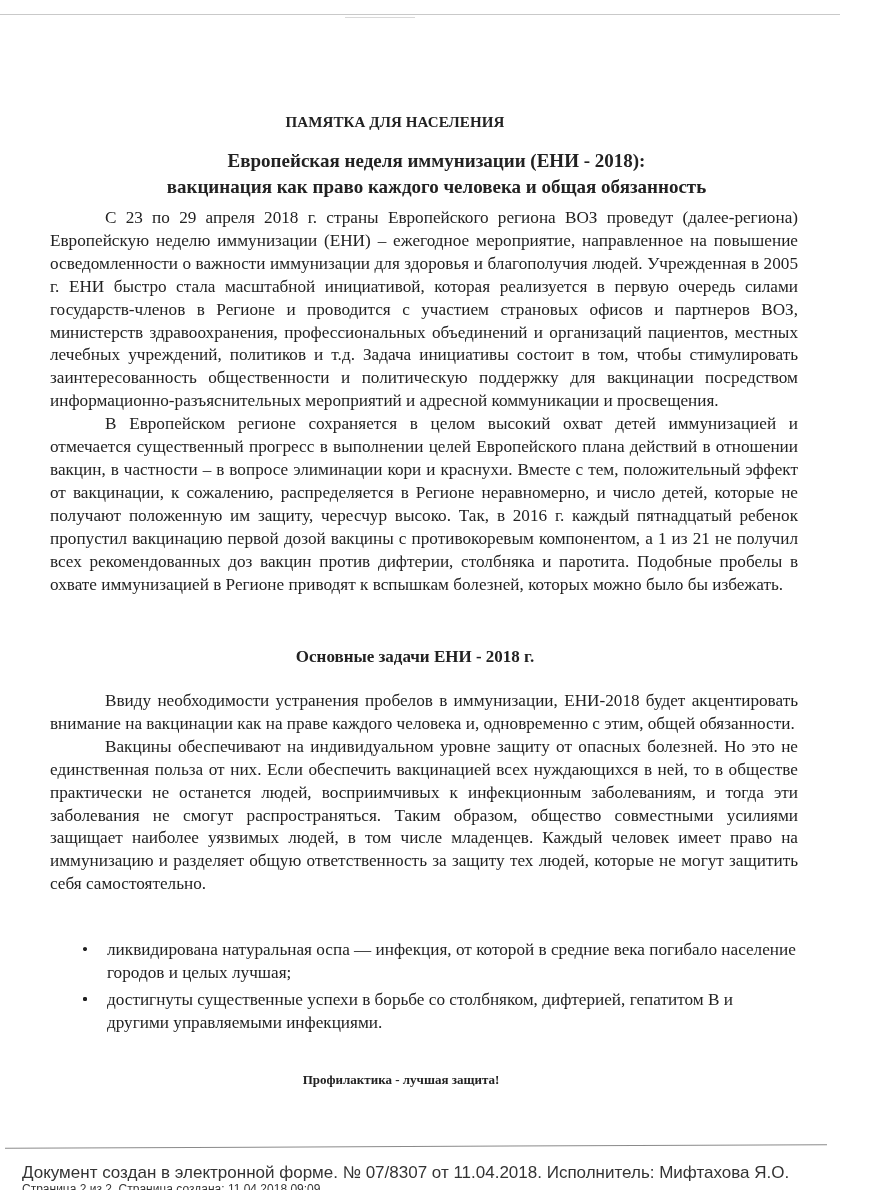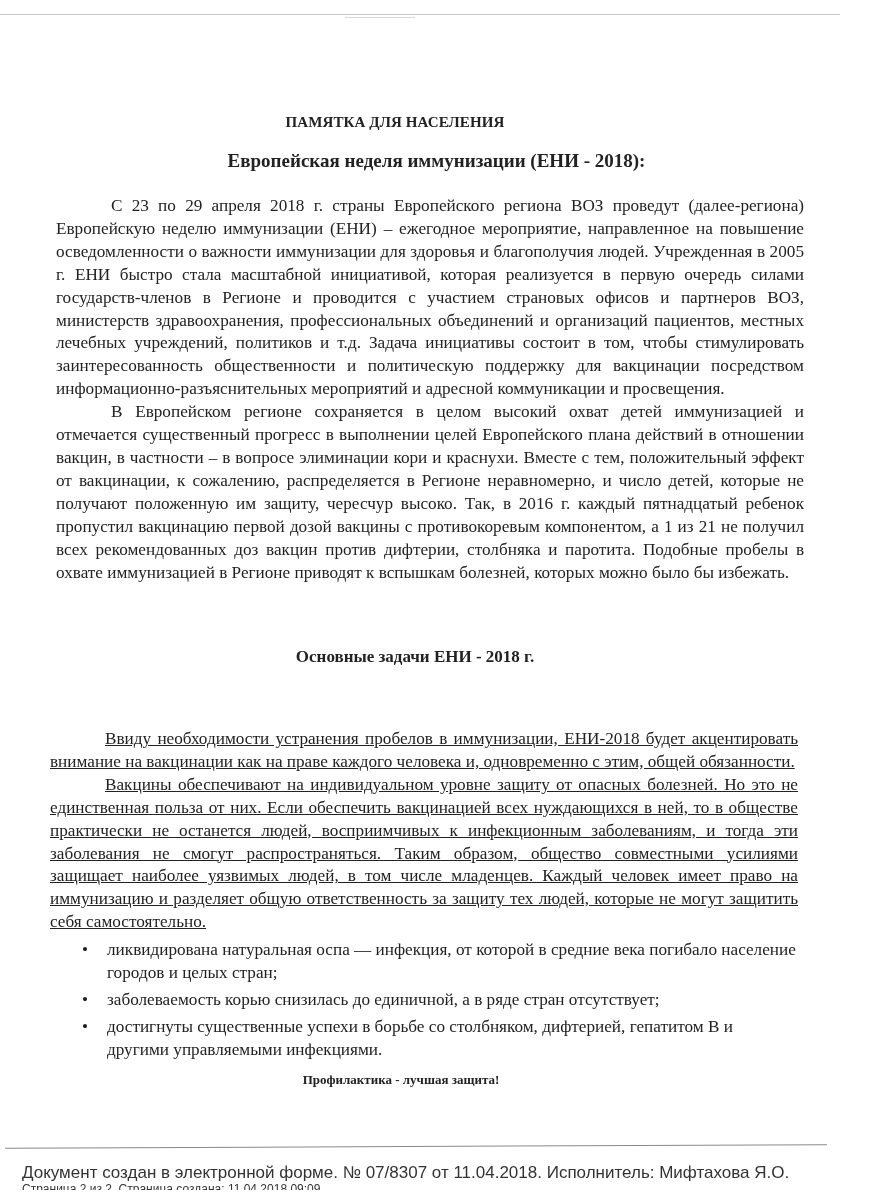--- a/index.html
+++ b/index.html
@@ -3,63 +3,63 @@
   <meta charset="utf-8">
   <style>
     html, body { margin: 0; padding: 0; background: #ffffff; }
     body { width: 873px; height: 1200px; position: relative; overflow: hidden; font-family: "Liberation Serif", serif; color: #222; }
     .topline { position: absolute; left: 0; top: 14px; width: 840px; height: 1px; background: #c9c9c9; }
     .topmark { position: absolute; left: 345px; top: 17px; width: 70px; height: 1px; background: #d8d8d8; }
     .memo-title { position: absolute; top: 114px; left: 0; width: 790px; text-align: center; font-weight: bold; font-size: 15px; letter-spacing: 0.1px; }
     .main-title { position: absolute; top: 148px; left: 0; width: 873px; text-align: center; font-weight: bold; font-size: 19px; line-height: 26px; }
     .body { position: absolute; left: 50px; width: 748px; font-size: 17.2px; line-height: 22.9px; text-align: justify; }
     .body p { margin: 0; text-indent: 55px; }
-    #p1 { top: 195px; margin-left: 6px; }
+    #p1 { top: 207px; }
     .section-title { position: absolute; top: 647px; left: 0; width: 830px; text-align: center; font-weight: bold; font-size: 17px; }
-    #p3 { top: 728px; text-decoration: underline; }
+    #p3 { top: 690px; }
     .bullets { position: absolute; top: 939px; left: 82px; width: 716px; margin: 0; padding: 0; list-style: none; font-size: 17.2px; line-height: 22.9px; }
     .bullets li { position: relative; padding-left: 25px; margin-bottom: 4px; }
     .bullets li .bullet { position: absolute; left: 0; top: 0; }
     .slogan { position: absolute; top: 1072px; left: 0; width: 802px; text-align: center; font-weight: bold; font-size: 13px; }
     .footline { position: absolute; left: 5px; top: 1146px; width: 822px; height: 1px; background: #8a8a8a; transform: rotate(-0.25deg); }
     .footer { position: absolute; left: 22px; top: 1163px; font-family: "Liberation Sans", sans-serif; font-size: 17px; color: #333; }
     .footer2 { position: absolute; left: 22px; top: 1184px; height: 6px; overflow: hidden; font-family: "Liberation Sans", sans-serif; font-size: 12px; color: #333; line-height: 11px; }
   </style>
 </head>
 <body>
 
 <div class="topline"></div>
 <div class="topmark"></div>
 
 <div class="memo-title">ПАМЯТКА ДЛЯ НАСЕЛЕНИЯ</div>
 
 <div class="main-title">
   <div>Европейская неделя иммунизации  (ЕНИ - 2018):</div>
+  <div>вакцинация как право каждого человека и общая обязанность</div>
 </div>
 
 <div class="body" id="p1">
   <p>С 23 по 29 апреля 2018 г. страны Европейского региона ВОЗ проведут (далее-региона) Европейскую неделю иммунизации (ЕНИ) – ежегодное мероприятие, направленное на повышение осведомленности о важности иммунизации для здоровья и благополучия людей. Учрежденная в 2005 г. ЕНИ быстро стала масштабной инициативой, которая реализуется в первую очередь силами государств-членов в Регионе и проводится с участием страновых офисов и партнеров ВОЗ, министерств здравоохранения, профессиональных объединений и организаций пациентов, местных лечебных учреждений, политиков и т.д. Задача инициативы состоит в том, чтобы стимулировать заинтересованность общественности и политическую поддержку для вакцинации посредством информационно-разъяснительных мероприятий и адресной коммуникации и просвещения.</p>
   <p>В Европейском регионе сохраняется в целом высокий охват детей иммунизацией и отмечается существенный прогресс в выполнении целей Европейского плана действий в отношении вакцин, в частности – в вопросе элиминации кори и краснухи. Вместе с тем, положительный эффект от вакцинации, к сожалению, распределяется в Регионе неравномерно, и число детей, которые не получают положенную им защиту, чересчур высоко. Так, в 2016 г. каждый пятнадцатый ребенок пропустил вакцинацию первой дозой вакцины с противокоревым компонентом, а 1 из 21 не получил всех рекомендованных доз вакцин против дифтерии, столбняка и паротита. Подобные пробелы в охвате иммунизацией в Регионе приводят к вспышкам болезней, которых можно было бы избежать.</p>
 </div>
 
 <div class="section-title">Основные задачи ЕНИ - 2018 г.</div>
 
 <div class="body" id="p3">
   <p>Ввиду необходимости устранения пробелов в иммунизации, ЕНИ-2018 будет акцентировать внимание на вакцинации как на праве каждого человека и, одновременно с этим, общей обязанности.</p>
   <p>Вакцины обеспечивают на индивидуальном уровне защиту от опасных болезней. Но это не единственная польза от них. Если обеспечить вакцинацией всех нуждающихся в ней, то в обществе практически не останется людей, восприимчивых к инфекционным заболеваниям, и тогда эти заболевания не смогут распространяться. Таким образом, общество совместными усилиями защищает наиболее уязвимых людей, в том числе младенцев. Каждый человек имеет право на иммунизацию и разделяет общую ответственность за защиту тех людей, которые не могут защитить себя самостоятельно.</p>
 </div>
 
 <ul class="bullets">
   <li>
     <span class="bullet">•</span>
-    <span>ликвидирована натуральная оспа — инфекция, от которой в средние века погибало население городов и целых стран;</span>
+    <span>ликвидирована натуральная оспа — инфекция, от которой в средние века погибало население городов и целых лучшая;</span>
   </li>
   <li>
     <span class="bullet">•</span>
-    <span>заболеваемость корью снизилась до единичной, а в ряде стран отсутствует;</span>
   </li>
   <li>
     <span class="bullet">•</span>
     <span>достигнуты существенные успехи в борьбе со столбняком, дифтерией, гепатитом В и другими управляемыми инфекциями.</span>
   </li>
 </ul>
 
 <div class="slogan">Профилактика - лучшая защита!</div>
 
 <div class="footline"></div>

